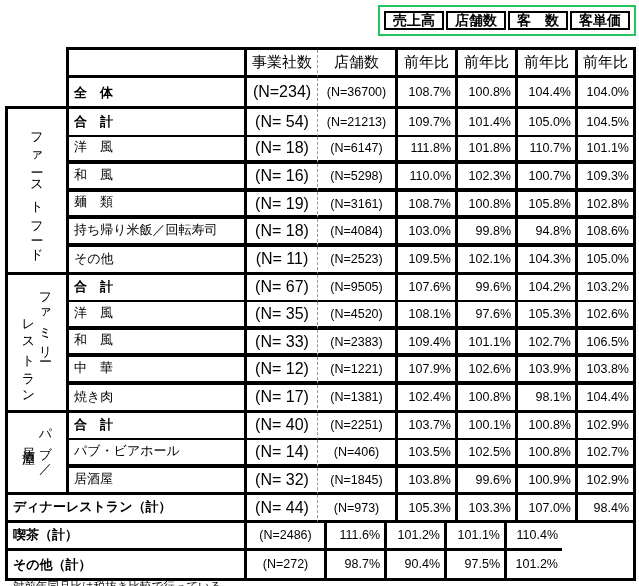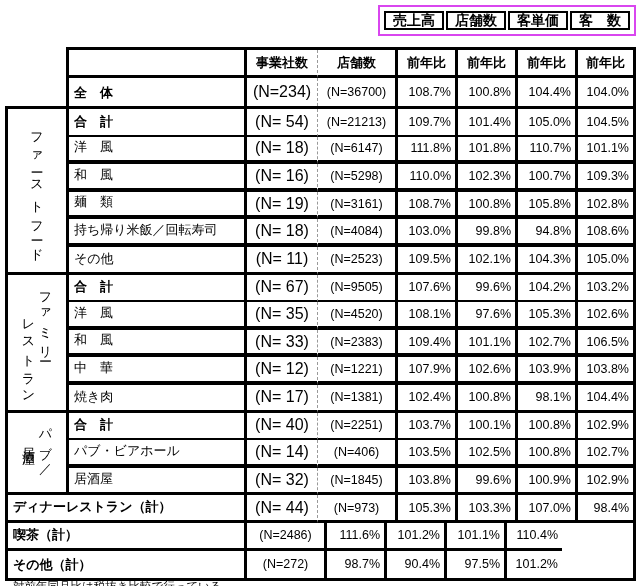--- a/index.html
+++ b/index.html
@@ -3,21 +3,21 @@
 <meta charset="utf-8">
 <style>
   html,body{margin:0;padding:0;background:#fff;}
   .page{
     position:relative;width:639px;height:586px;background:#fff;overflow:hidden;
     font-family:"Liberation Sans","DejaVu Sans",sans-serif;color:#000;
   }
   
   .legend{
     position:absolute;top:5px;left:378px;width:258px;height:31px;
-    box-sizing:border-box;border:2px solid #d946ef;display:flex;gap:2px;padding:4px;background:#fff;
+    box-sizing:border-box;border:2px solid #22c55e;display:flex;gap:2px;padding:4px;background:#fff;
   }
   .legend-box{
     flex:1;box-sizing:border-box;border:2px solid #000;display:flex;
     align-items:center;justify-content:center;font-weight:bold;font-size:14px;white-space:nowrap;
   }
   
   .blockA{
     position:absolute;top:47px;left:66px;width:570px;height:59px;box-sizing:border-box;
     border:3px solid #000;border-bottom:none;display:flex;flex-direction:column;
   }
@@ -38,21 +38,21 @@
     padding:16px 0 4px 5px;font-size:13px;
   }
   .lbl.wide{width:239px;}
   .bold{font-weight:bold;}
   .nc{width:71px;border-right:1px dashed #999;justify-content:center;font-size:16px;}
   .ns{width:80px;border-right:3px solid #000;justify-content:center;font-size:12.5px;}
   .pc{width:60px;border-right:3px solid #000;justify-content:flex-end;padding-right:4px;font-size:12.5px;}
   .pc.last{width:55px;border-right:none;}
   
   .hdr .cell{
-    border-bottom:3px solid #000;font-weight:bold;font-size:13px;
+    border-bottom:3px solid #000;font-weight:normal;font-size:15px;
     justify-content:center;align-items:center;padding:0;
   }
   .hdr .nc{border-right:1px dashed #999;}
   
   .bb1 .cell:not(.spacer){border-bottom:4px solid #000000;}
   .bb2 .cell:not(.spacer){border-bottom:2px solid #000;}
   .bb3 .cell{border-bottom:3px solid #000;}
   
   .sb{
     position:absolute;left:0;width:58px;box-sizing:border-box;
@@ -72,22 +72,22 @@
   .footnote{position:absolute;left:13px;top:579px;font-size:11.5px;color:#111;white-space:nowrap;}
 </style>
 </head>
 <body>
 
 <div class="page">
 
   <div class="legend">
     <div class="legend-box">売上高</div>
     <div class="legend-box">店舗数</div>
+    <div class="legend-box">客　数</div>
     <div class="legend-box">客単価</div>
-    <div class="legend-box">客　数</div>
   </div>
 
   <div class="blockA">
     <div class="row hdr">
       <div class="cell lbl"></div>
       <div class="cell nc">事業社数</div>
       <div class="cell ns">店舗数</div>
       <div class="cell pc">前年比</div>
       <div class="cell pc">前年比</div>
       <div class="cell pc">前年比</div>

